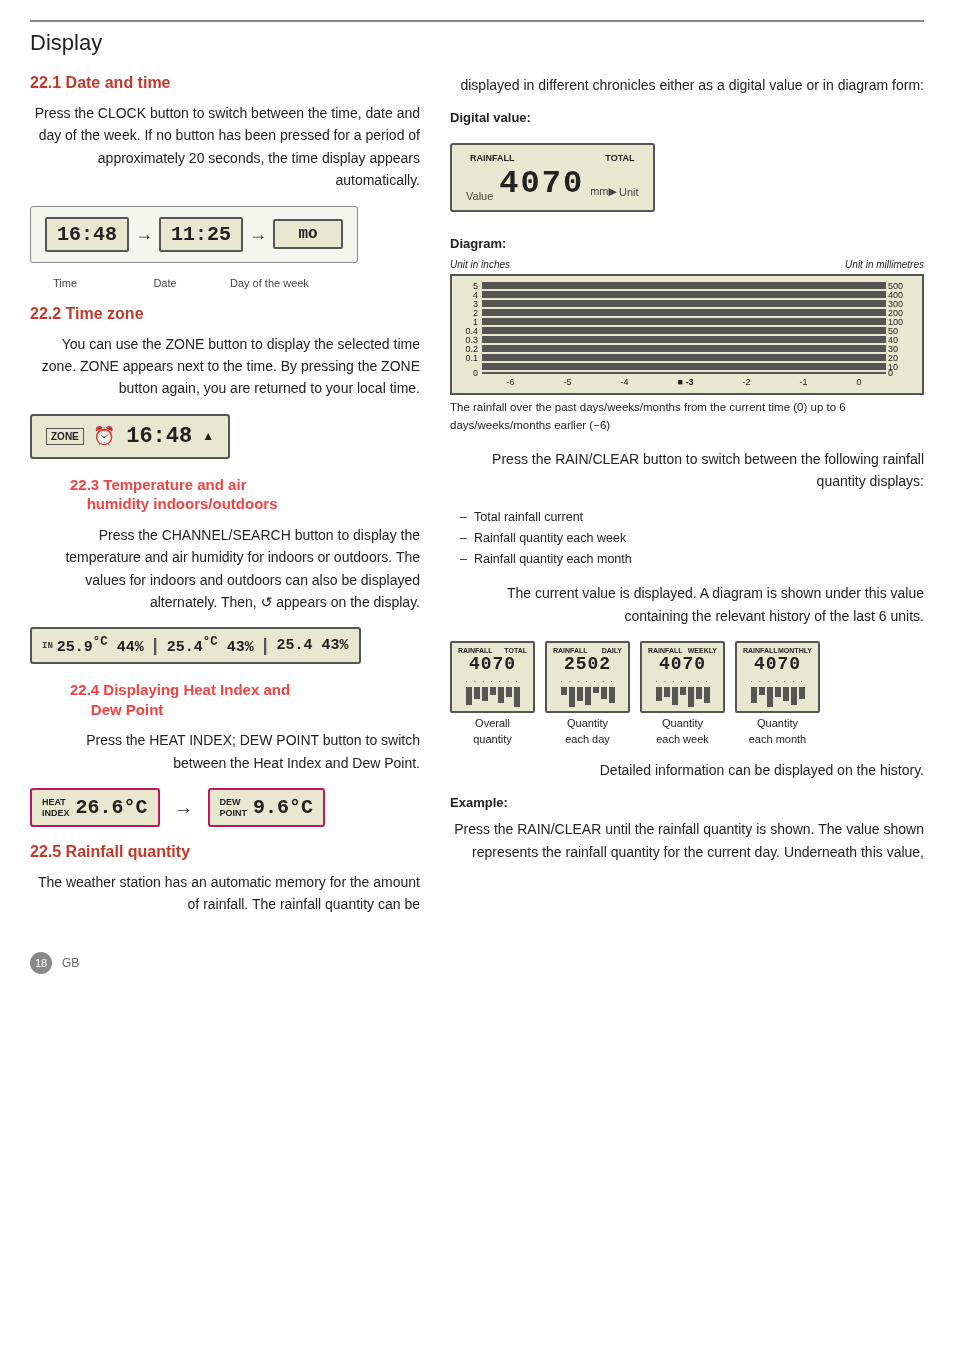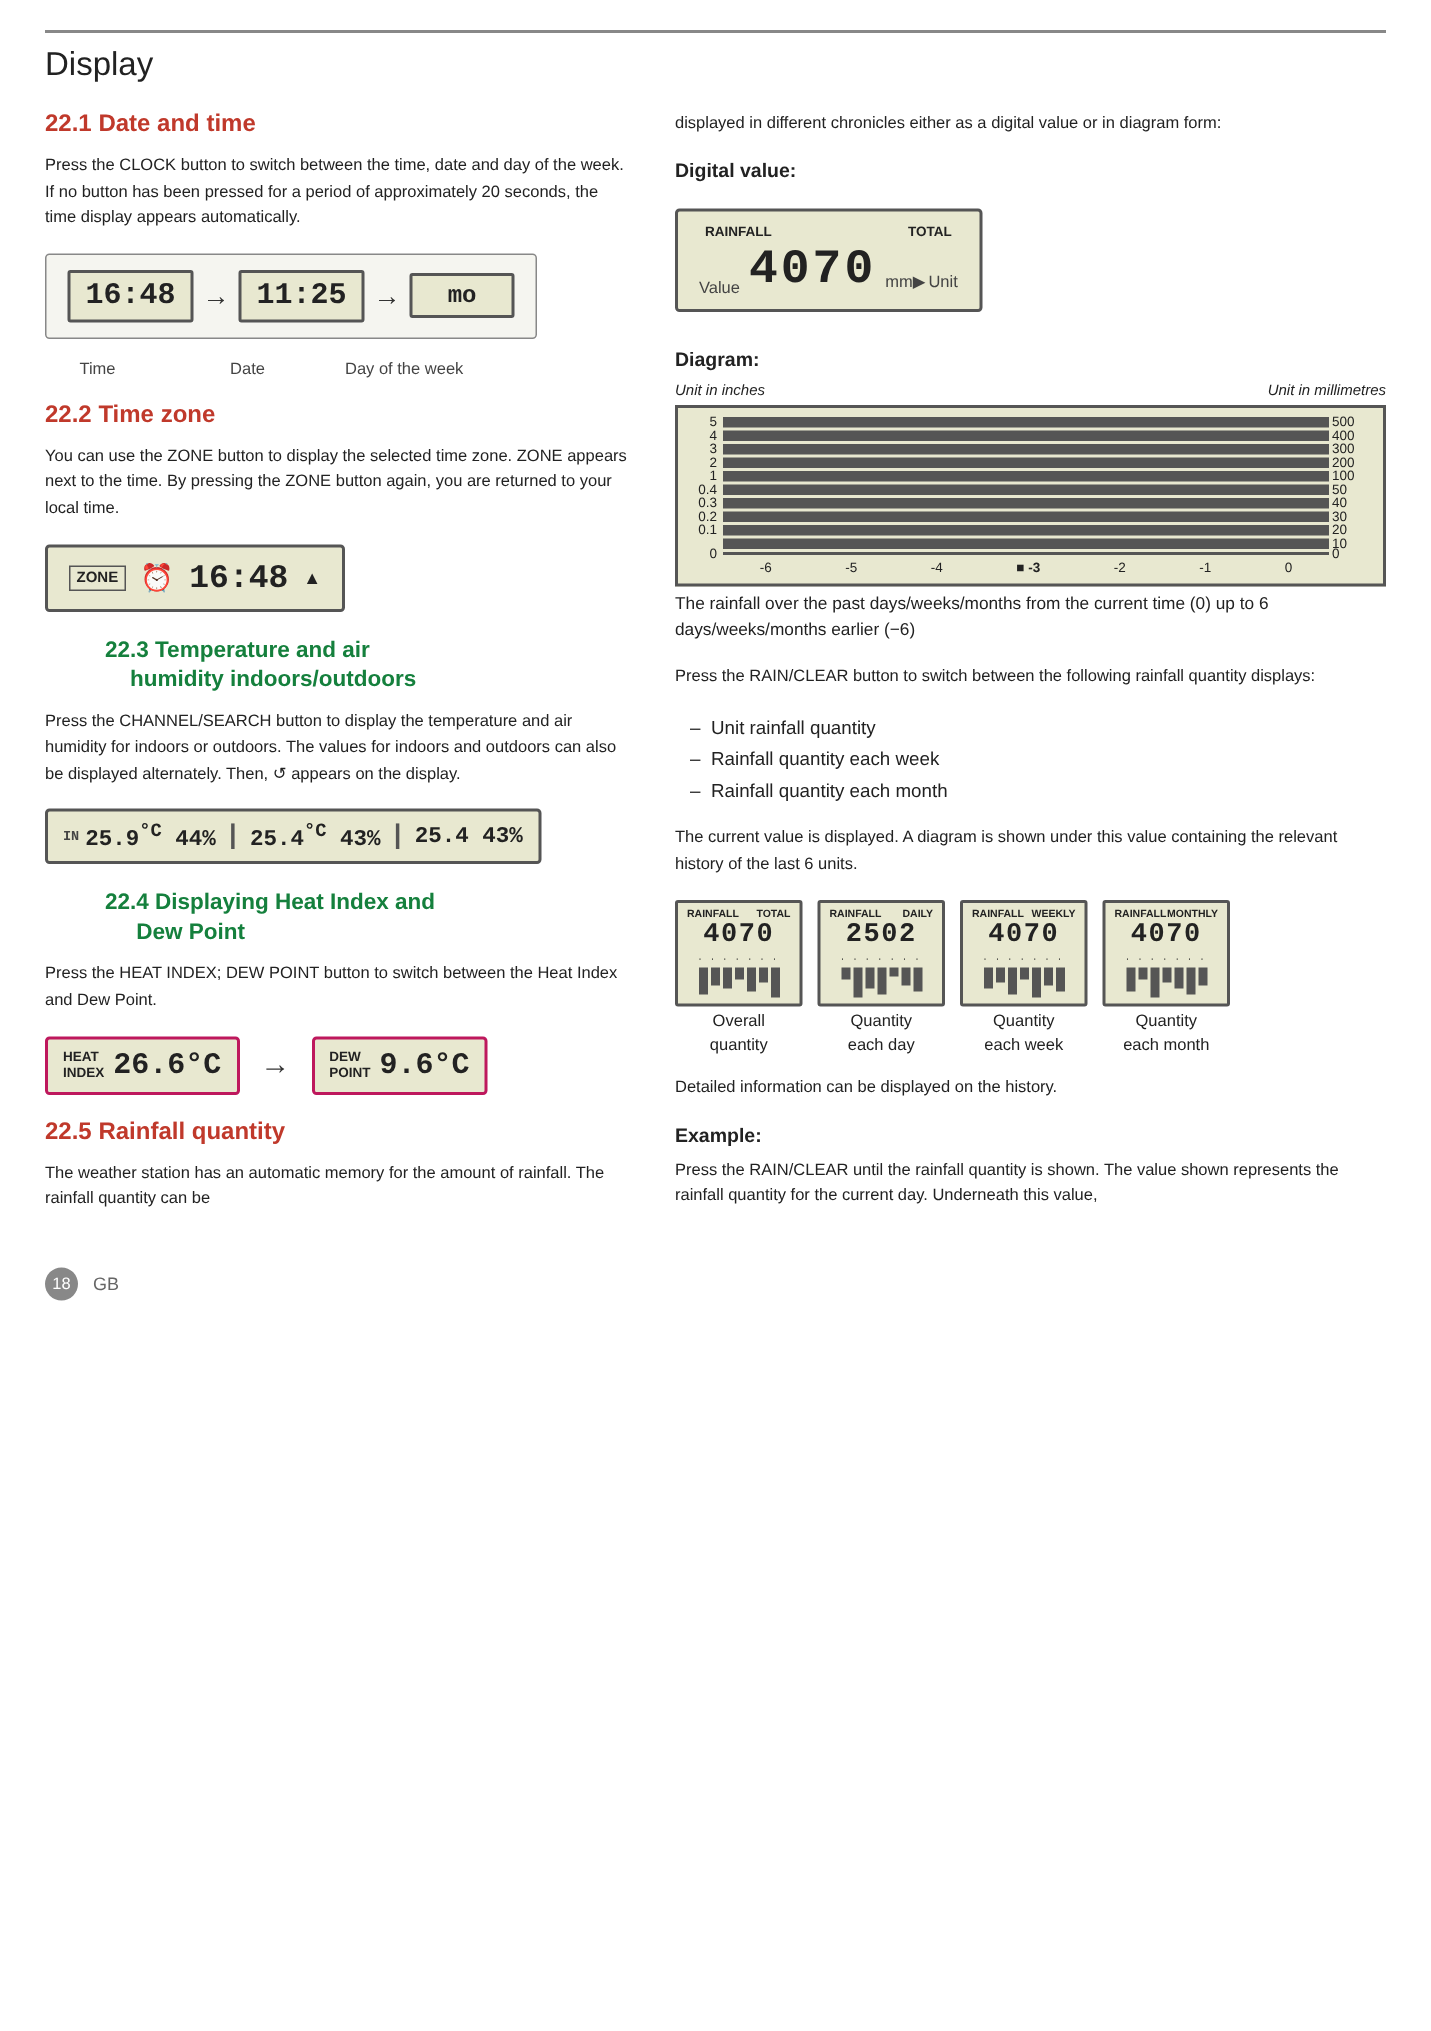--- a/index.html
+++ b/index.html
@@ -38,32 +38,33 @@
 
     
     .section-heading {
       color: #c0392b;
       font-size: 16px;
       font-weight: bold;
       margin-bottom: 10px;
     }
 
     .section-heading-indent {
-      color: #15803d;
+      color: #ef4444;
       font-size: 15px;
       font-weight: bold;
       margin-bottom: 10px;
       padding-left: 40px;
       line-height: 1.3;
     }
 
     .section-body {
-      font-size: 11px;
+      font-size: 14px;
       line-height: 1.6;
       margin-bottom: 14px;
+      text-align: right;
     }
 
     
     .display-row {
       display: flex;
       align-items: center;
       gap: 6px;
       margin: 14px 0 14px 0;
       padding: 10px 14px;
       border: 1.5px solid #888;
@@ -502,21 +503,21 @@
           <span>0</span>
         </div>
       </div>
 
       <div class="diagram-caption">The rainfall over the past days/weeks/months from the current time (0) up to 6 days/weeks/months earlier (−6)</div>
     </div>
 
     
     <div class="section-body">Press the RAIN/CLEAR button to switch between the following rainfall quantity displays:</div>
     <ul class="bullet-list" style="margin-bottom:12px;">
-      <li>Unit rainfall quantity</li>
+      <li>Total rainfall current</li>
       <li>Rainfall quantity each week</li>
       <li>Rainfall quantity each month</li>
     </ul>
 
     <div class="section-body">The current value is displayed. A diagram is shown under this value containing the relevant history of the last 6 units.</div>
 
     
     <div class="rainfall-displays">
 
       <div class="rainfall-display-item">

